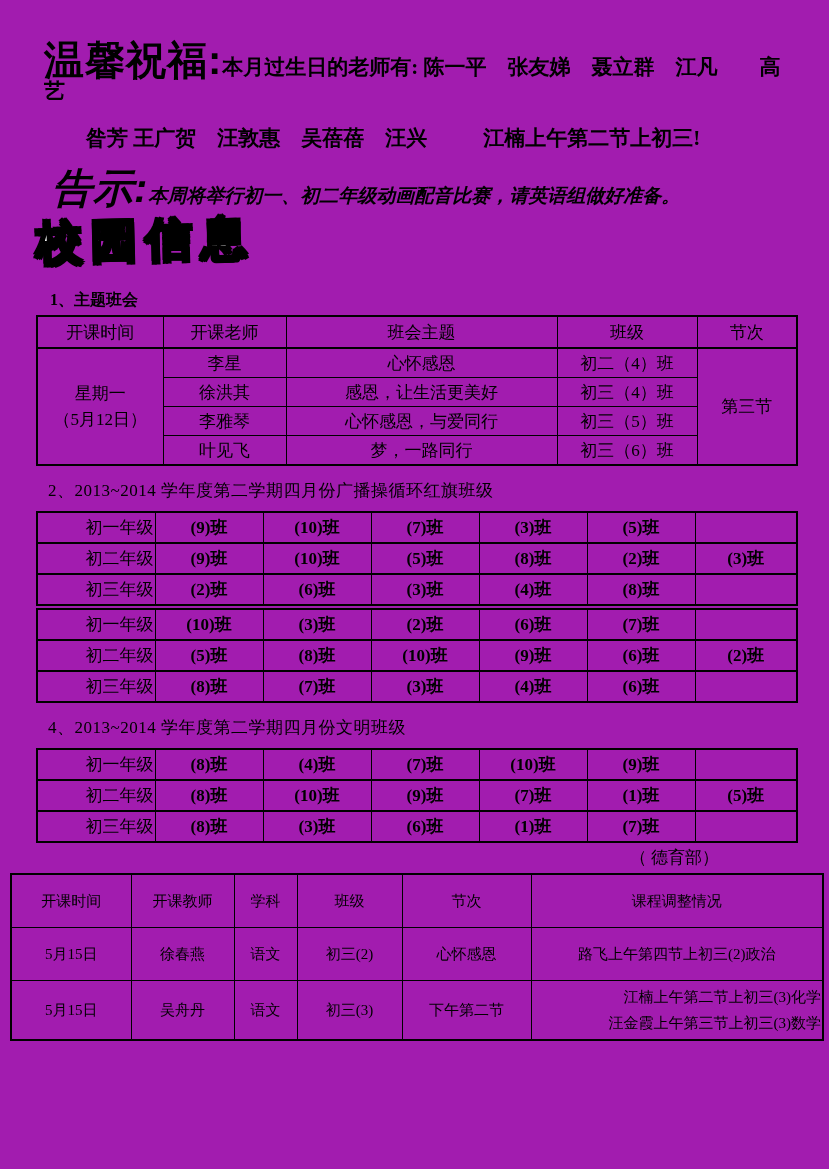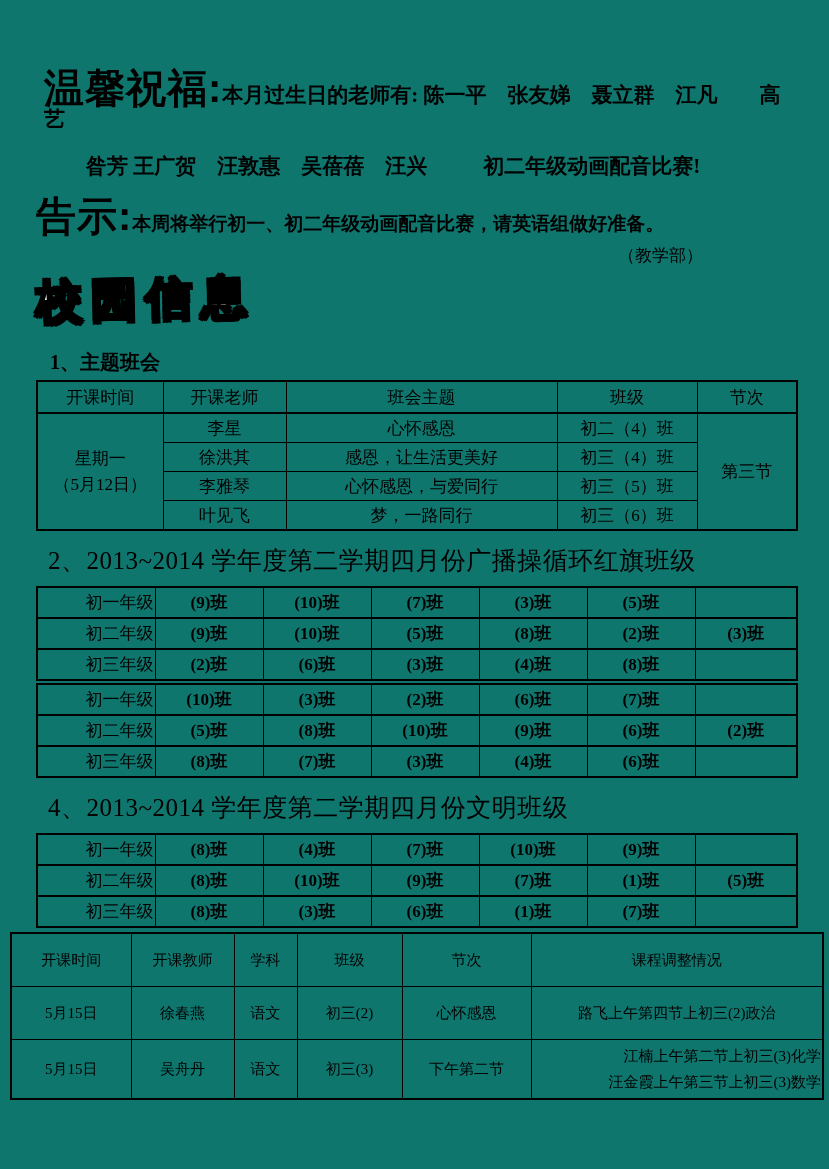--- a/index.html
+++ b/index.html
@@ -1,45 +1,45 @@
 <!DOCTYPE html>
 <html><head>
 <meta charset="utf-8">
 <style>
   html,body { margin:0; padding:0; background:#888; }
   .page {
-    width:829px; height:1169px; background:#0f766e; color:#000;
+    width:829px; height:1169px; background:#a21caf; color:#000;
     font-family:"Liberation Serif","DejaVu Serif",serif;
-    box-sizing:border-box; padding:68px 34px 0 36px; overflow:hidden;
+    box-sizing:border-box; padding:40px 34px 0 36px; overflow:hidden;
     margin:0 auto; position:relative;
   }
   .big-label {
     font-family:"Liberation Sans","DejaVu Sans",sans-serif;
     font-weight:900; font-size:40px; letter-spacing:1px; line-height:1;
   }
   .blessing-block { margin-left:8px; line-height:1.05; }
   .inline-text { font-size:21px; font-weight:bold; }
   .blessing-line2 { margin:22px 0 0 50px; font-size:21px; font-weight:bold; }
   .wish { margin-left:56px; }
-  .notice-block { margin-top:16px; margin-left:0; line-height:1.05; }
+  .notice-block { margin-top:16px; margin-left:16px; line-height:1.05;font-style:italic; }
   .notice-block .inline-text { font-size:19px; }
   .dept-sign { text-align:right; font-size:17px; }
   .sign-teaching { padding-right:92px; margin-top:8px; }
   .sign-moral { padding-right:76px; margin-top:3px; }
   .campus-title-wrap { margin:10px 0 0 0; height:58px; }
   .campus-title {
     display:inline-block;
     font-family:"DejaVu Sans","Liberation Sans",sans-serif;
     font-weight:900; font-size:46px; letter-spacing:9px; line-height:1.1;
     color:#fff; -webkit-text-stroke:2.5px #000;
     text-shadow:-2px -2px 0 #000, 2px -2px 0 #000, -2px 2px 0 #000, 2px 2px 0 #000;
     transform:rotate(-1.5deg); transform-origin:left center;
   }
-  .sec-heading-small { font-size:20px; font-weight:bold; margin:14px 0 4px 14px; }
-  .sec-heading-big { font-size:25px; font-weight:normal; margin:13px 0 9px 12px; letter-spacing:0.5px; }
+  .sec-heading-small { font-size:16px; font-weight:bold; margin:14px 0 4px 14px; }
+  .sec-heading-big { font-size:17px; font-weight:normal; margin:13px 0 9px 12px; letter-spacing:0.5px; }
   table { border-collapse:collapse; table-layout:fixed; }
   td,th { border:1px solid #000; overflow:hidden; }
   
   .t1 { width:760px; margin-top:4px; font-size:17px; text-align:center; }
   .t1 { border:2px solid #000; }
   .t1 th { font-weight:normal; height:28px; border-bottom:2px solid #000; }
   .t1 td { height:26px; }
   .time-cell div { line-height:1.5; }
   
   .gt { width:760px; margin-top:2px; font-size:17px; border:2px solid #000; }
@@ -55,27 +55,26 @@
 </style>
 </head>
 <body>
 
 <div class="page">
 
   <div class="blessing-block">
     <span class="big-label">温馨祝福:</span><span class="inline-text">本月过生日的老师有: 陈一平　张友娣　聂立群　江凡　　高艺</span>
   </div>
   <div class="blessing-line2">
-    <span>昝芳 王广贺　汪敦惠　吴蓓蓓　汪兴</span><span class="wish">初二年级动画配音比赛!</span>
+    <span>昝芳 王广贺　汪敦惠　吴蓓蓓　汪兴</span><span class="wish">江楠上午第二节上初三!</span>
   </div>
 
   <div class="notice-block">
     <span class="big-label">告示:</span><span class="inline-text">本周将举行初一、初二年级动画配音比赛，请英语组做好准备。</span>
   </div>
-  <div class="dept-sign sign-teaching">（教学部）</div>
 
   <div class="campus-title-wrap">
     <span class="campus-title">校园信息</span>
   </div>
 
   <div class="sec-heading-small">1、主题班会</div>
   <table class="t1">
     <colgroup>
         <col style="width:126px">
         <col style="width:123px">
@@ -236,20 +235,21 @@
       <td class="grade">初三年级</td>
       <td>(8)班</td>
       <td>(3)班</td>
       <td>(6)班</td>
       <td>(1)班</td>
       <td>(7)班</td>
       <td></td>
     </tr>
   </tbody>
     </table>
+  <div class="dept-sign sign-moral">（ 德育部）</div>
 
   <table class="t5">
     <colgroup>
         <col style="width:120px">
         <col style="width:103px">
         <col style="width:63px">
         <col style="width:105px">
         <col style="width:129px">
         <col style="width:292px">
       </colgroup>

